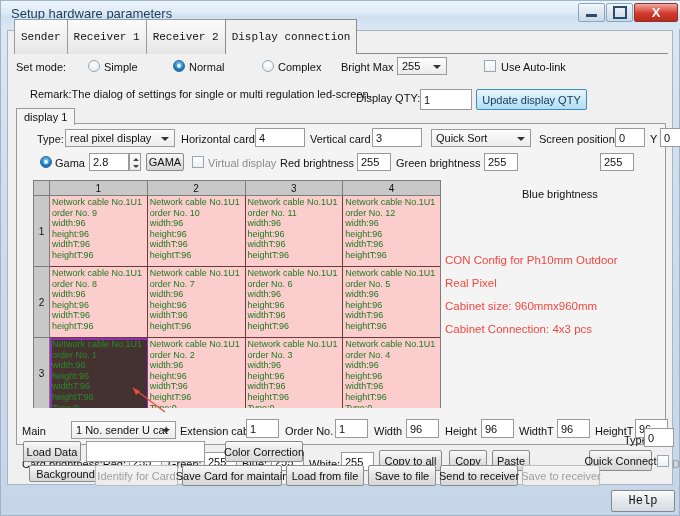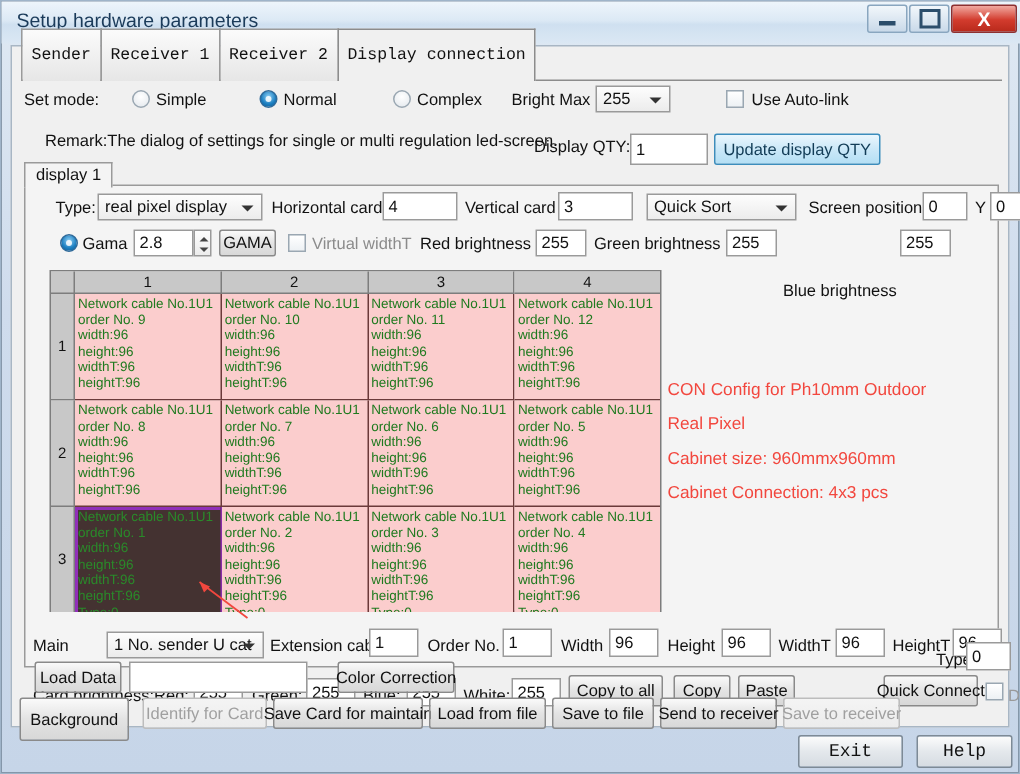--- a/index.html
+++ b/index.html
@@ -262,21 +262,21 @@
       <div>
         <span class="radio on" style="left:23px;top:32px;"></span>
         <span class="lbl" style="left:38px;top:33px;">Gama</span>
         <span class="inp" style="left:72px;top:29px;width:40px;height:18px;line-height:17px;">2.8</span>
         <span class="combo" style="left:112px;top:29px;width:12px;height:18px;padding:0;">
           <span style="position:absolute;left:3px;top:4px;width:0;height:0;border-left:3px solid transparent;border-right:3px solid transparent;border-bottom:3px solid #444;"></span>
           <span style="position:absolute;left:3px;top:11px;width:0;height:0;border-left:3px solid transparent;border-right:3px solid transparent;border-top:3px solid #444;"></span>
         </span>
         <span class="btn" style="left:129px;top:29px;width:38px;height:18px;">GAMA</span>
         <span class="chk" style="left:175px;top:32px;"></span>
-        <span class="lbl" style="left:191px;top:33px;color:#8b8b8b;">Virtual widthT</span>
+        <span class="lbl" style="left:191px;top:33px;color:#8b8b8b;">Virtual display</span>
         <span class="lbl" style="left:263px;top:33px;">Red brightness</span>
         <span class="inp" style="left:340px;top:29px;width:34px;height:18px;line-height:17px;">255</span>
         <span class="lbl" style="left:379px;top:33px;">Green brightness</span>
         <span class="inp" style="left:467px;top:29px;width:34px;height:18px;line-height:17px;">255</span>
         <span class="lbl" style="left:505px;top:30px;margin-top:34px;">Blue brightness</span>
         <span class="inp" style="left:583px;top:29px;width:34px;height:18px;line-height:17px;">255</span>
       </div>
 
       <div class="grid">
         <div class="gridhead">
@@ -457,27 +457,26 @@
 
   </div>
 
   <div style="position:absolute;left:0;top:0;">
     <span class="btn" style="left:22px;top:440px;width:58px;height:21px;">Load Data</span>
     <span class="inp" style="left:85px;top:440px;width:119px;height:21px;line-height:20px;"></span>
     <span class="btn" style="left:224px;top:440px;width:78px;height:21px;">Color Correction</span>
   </div>
 
   <div style="position:absolute;left:0;top:0;">
-    <span class="btn" style="left:12px;top:464px;width:73px;height:29px;">Background</span>
+    <span class="btn" style="left:28px;top:464px;width:73px;height:17px;">Background</span>
     <span class="btn disabled" style="left:94px;top:464px;width:83px;height:21px;">Identify for Card</span>
     <span class="btn" style="left:181px;top:464px;width:100px;height:21px;">Save Card for maintain</span>
     <span class="btn" style="left:285px;top:464px;width:78px;height:21px;">Load from file</span>
     <span class="btn" style="left:367px;top:464px;width:68px;height:21px;">Save to file</span>
     <span class="btn" style="left:439px;top:464px;width:78px;height:21px;">Send to receiver</span>
     <span class="btn disabled" style="left:521px;top:464px;width:78px;height:21px;">Save to receiver</span>
   </div>
 
   <div class="statusarea">
-    <span class="bigbtn" style="left:525px;top:5px;width:70px;">Exit</span>
     <span class="bigbtn" style="left:604px;top:5px;width:64px;">Help</span>
   </div>
 
 </div>
 
 </body></html>

